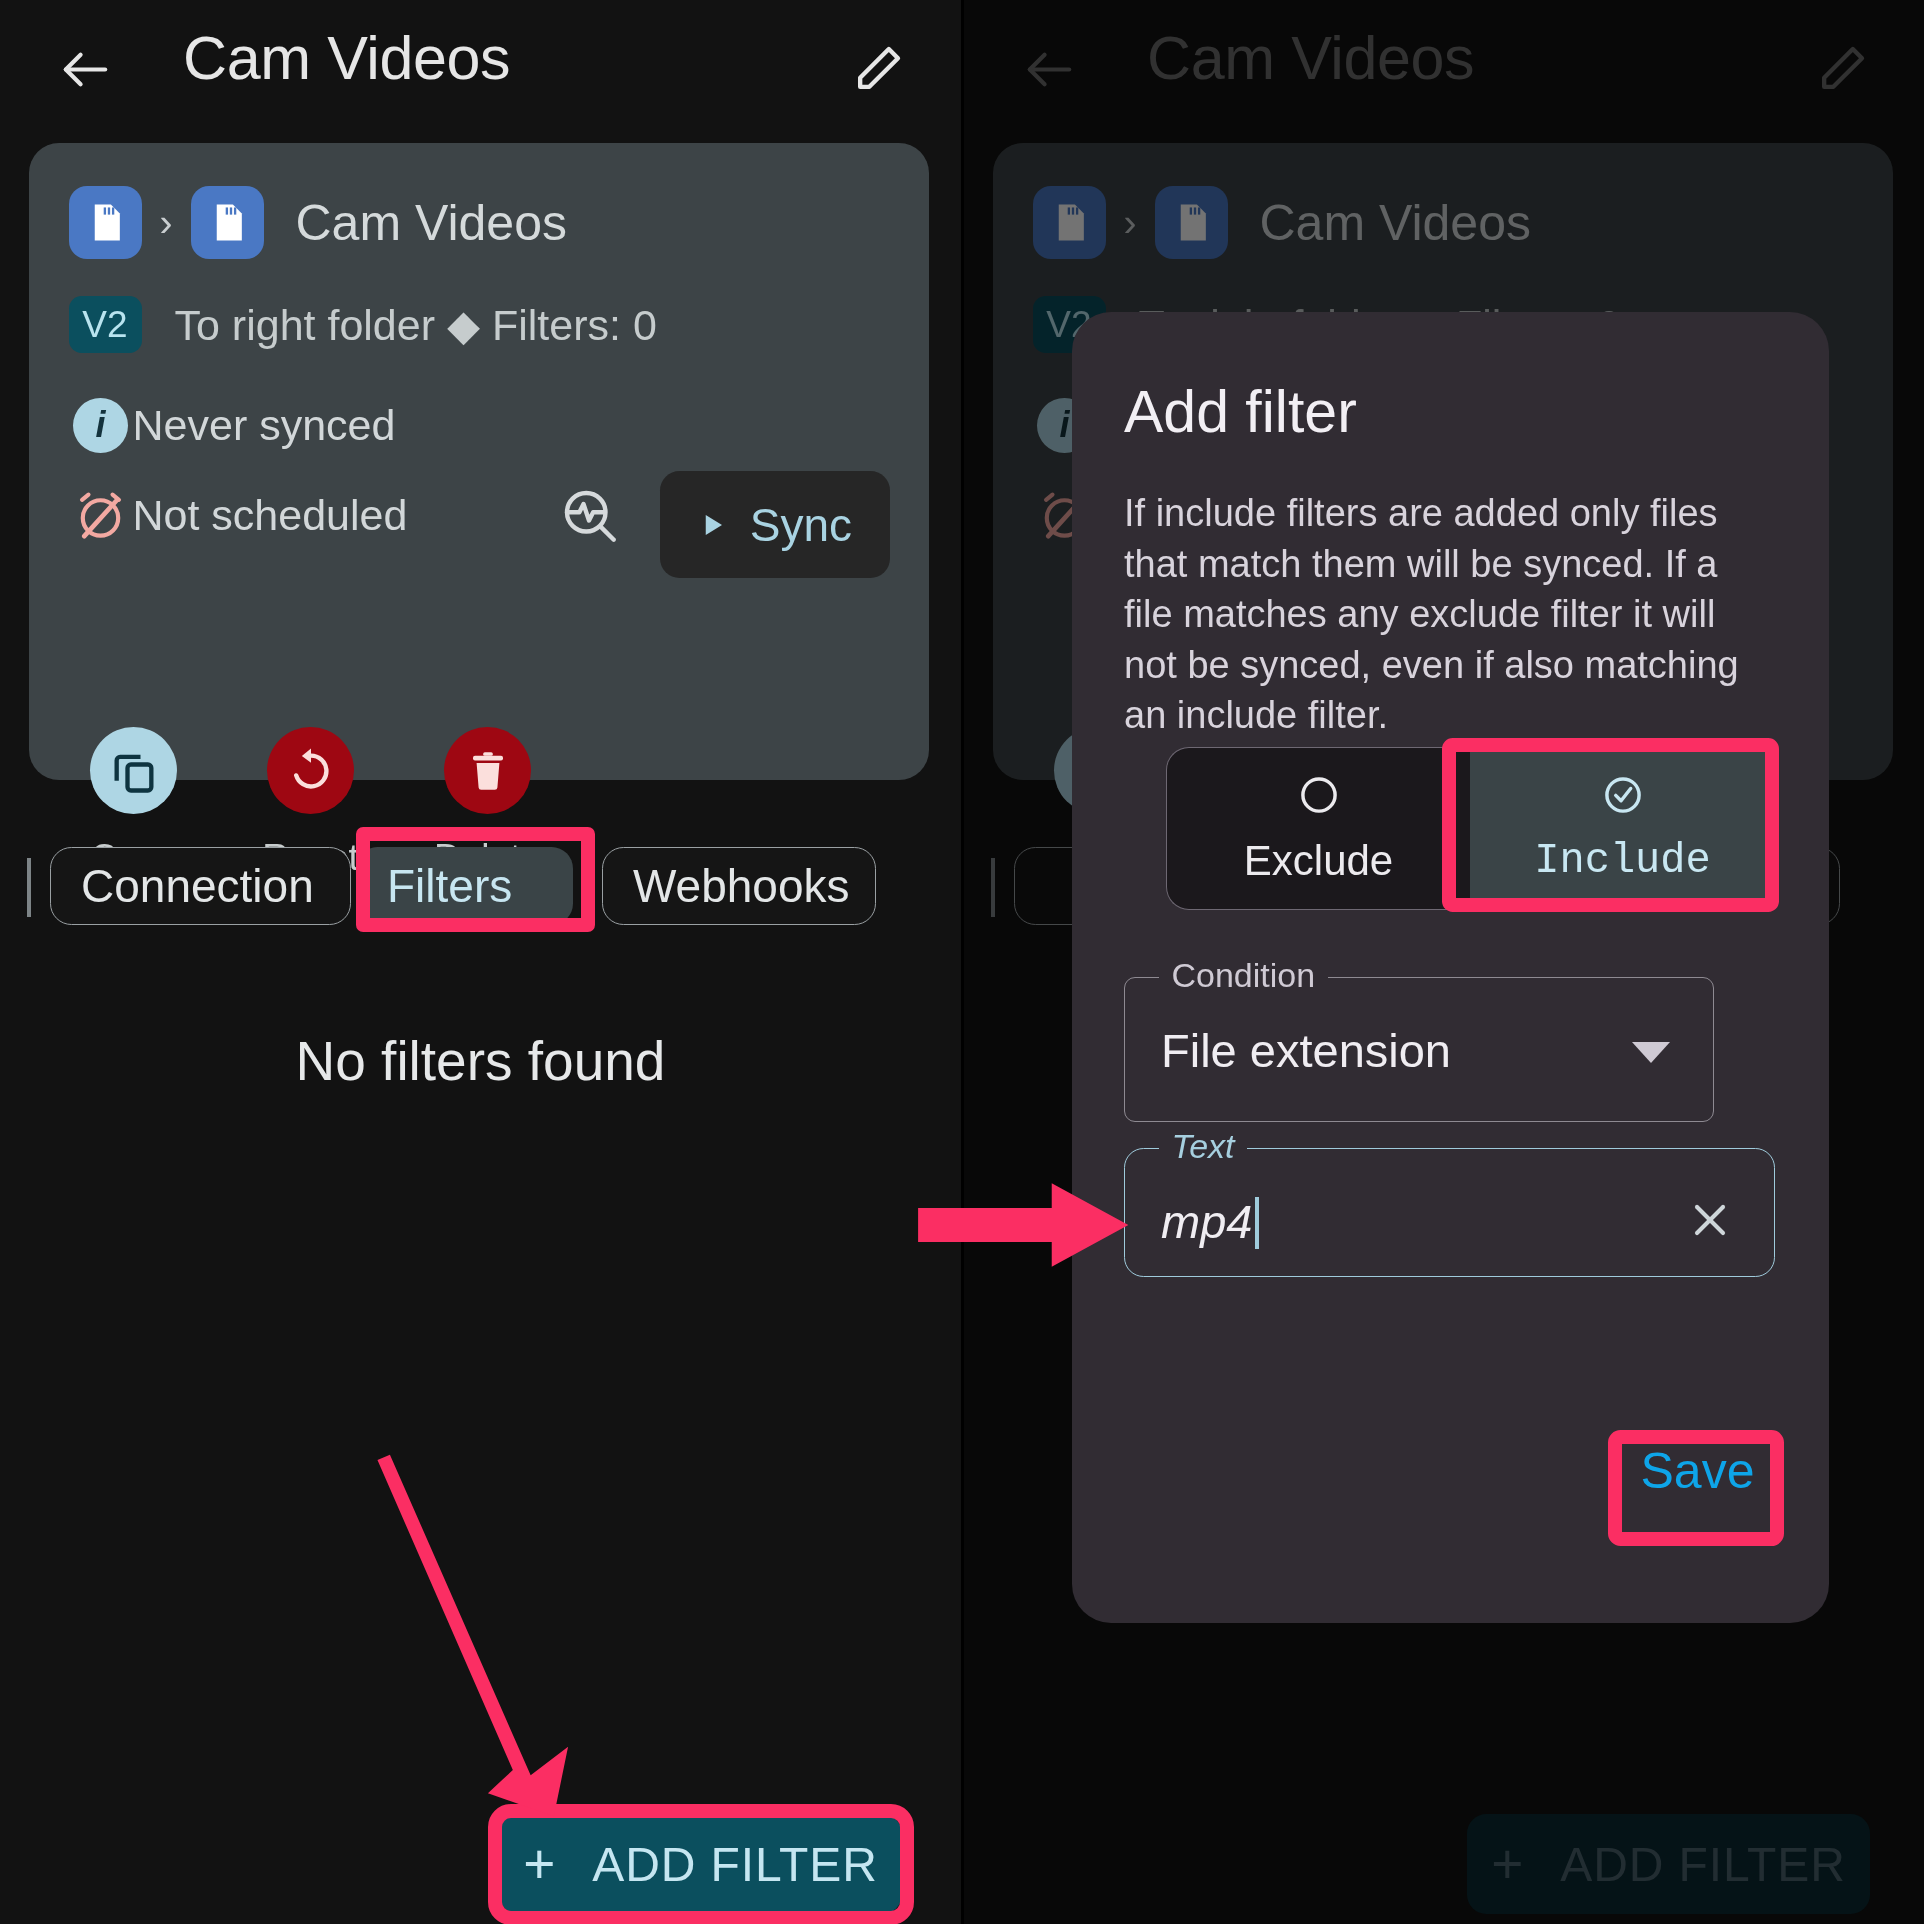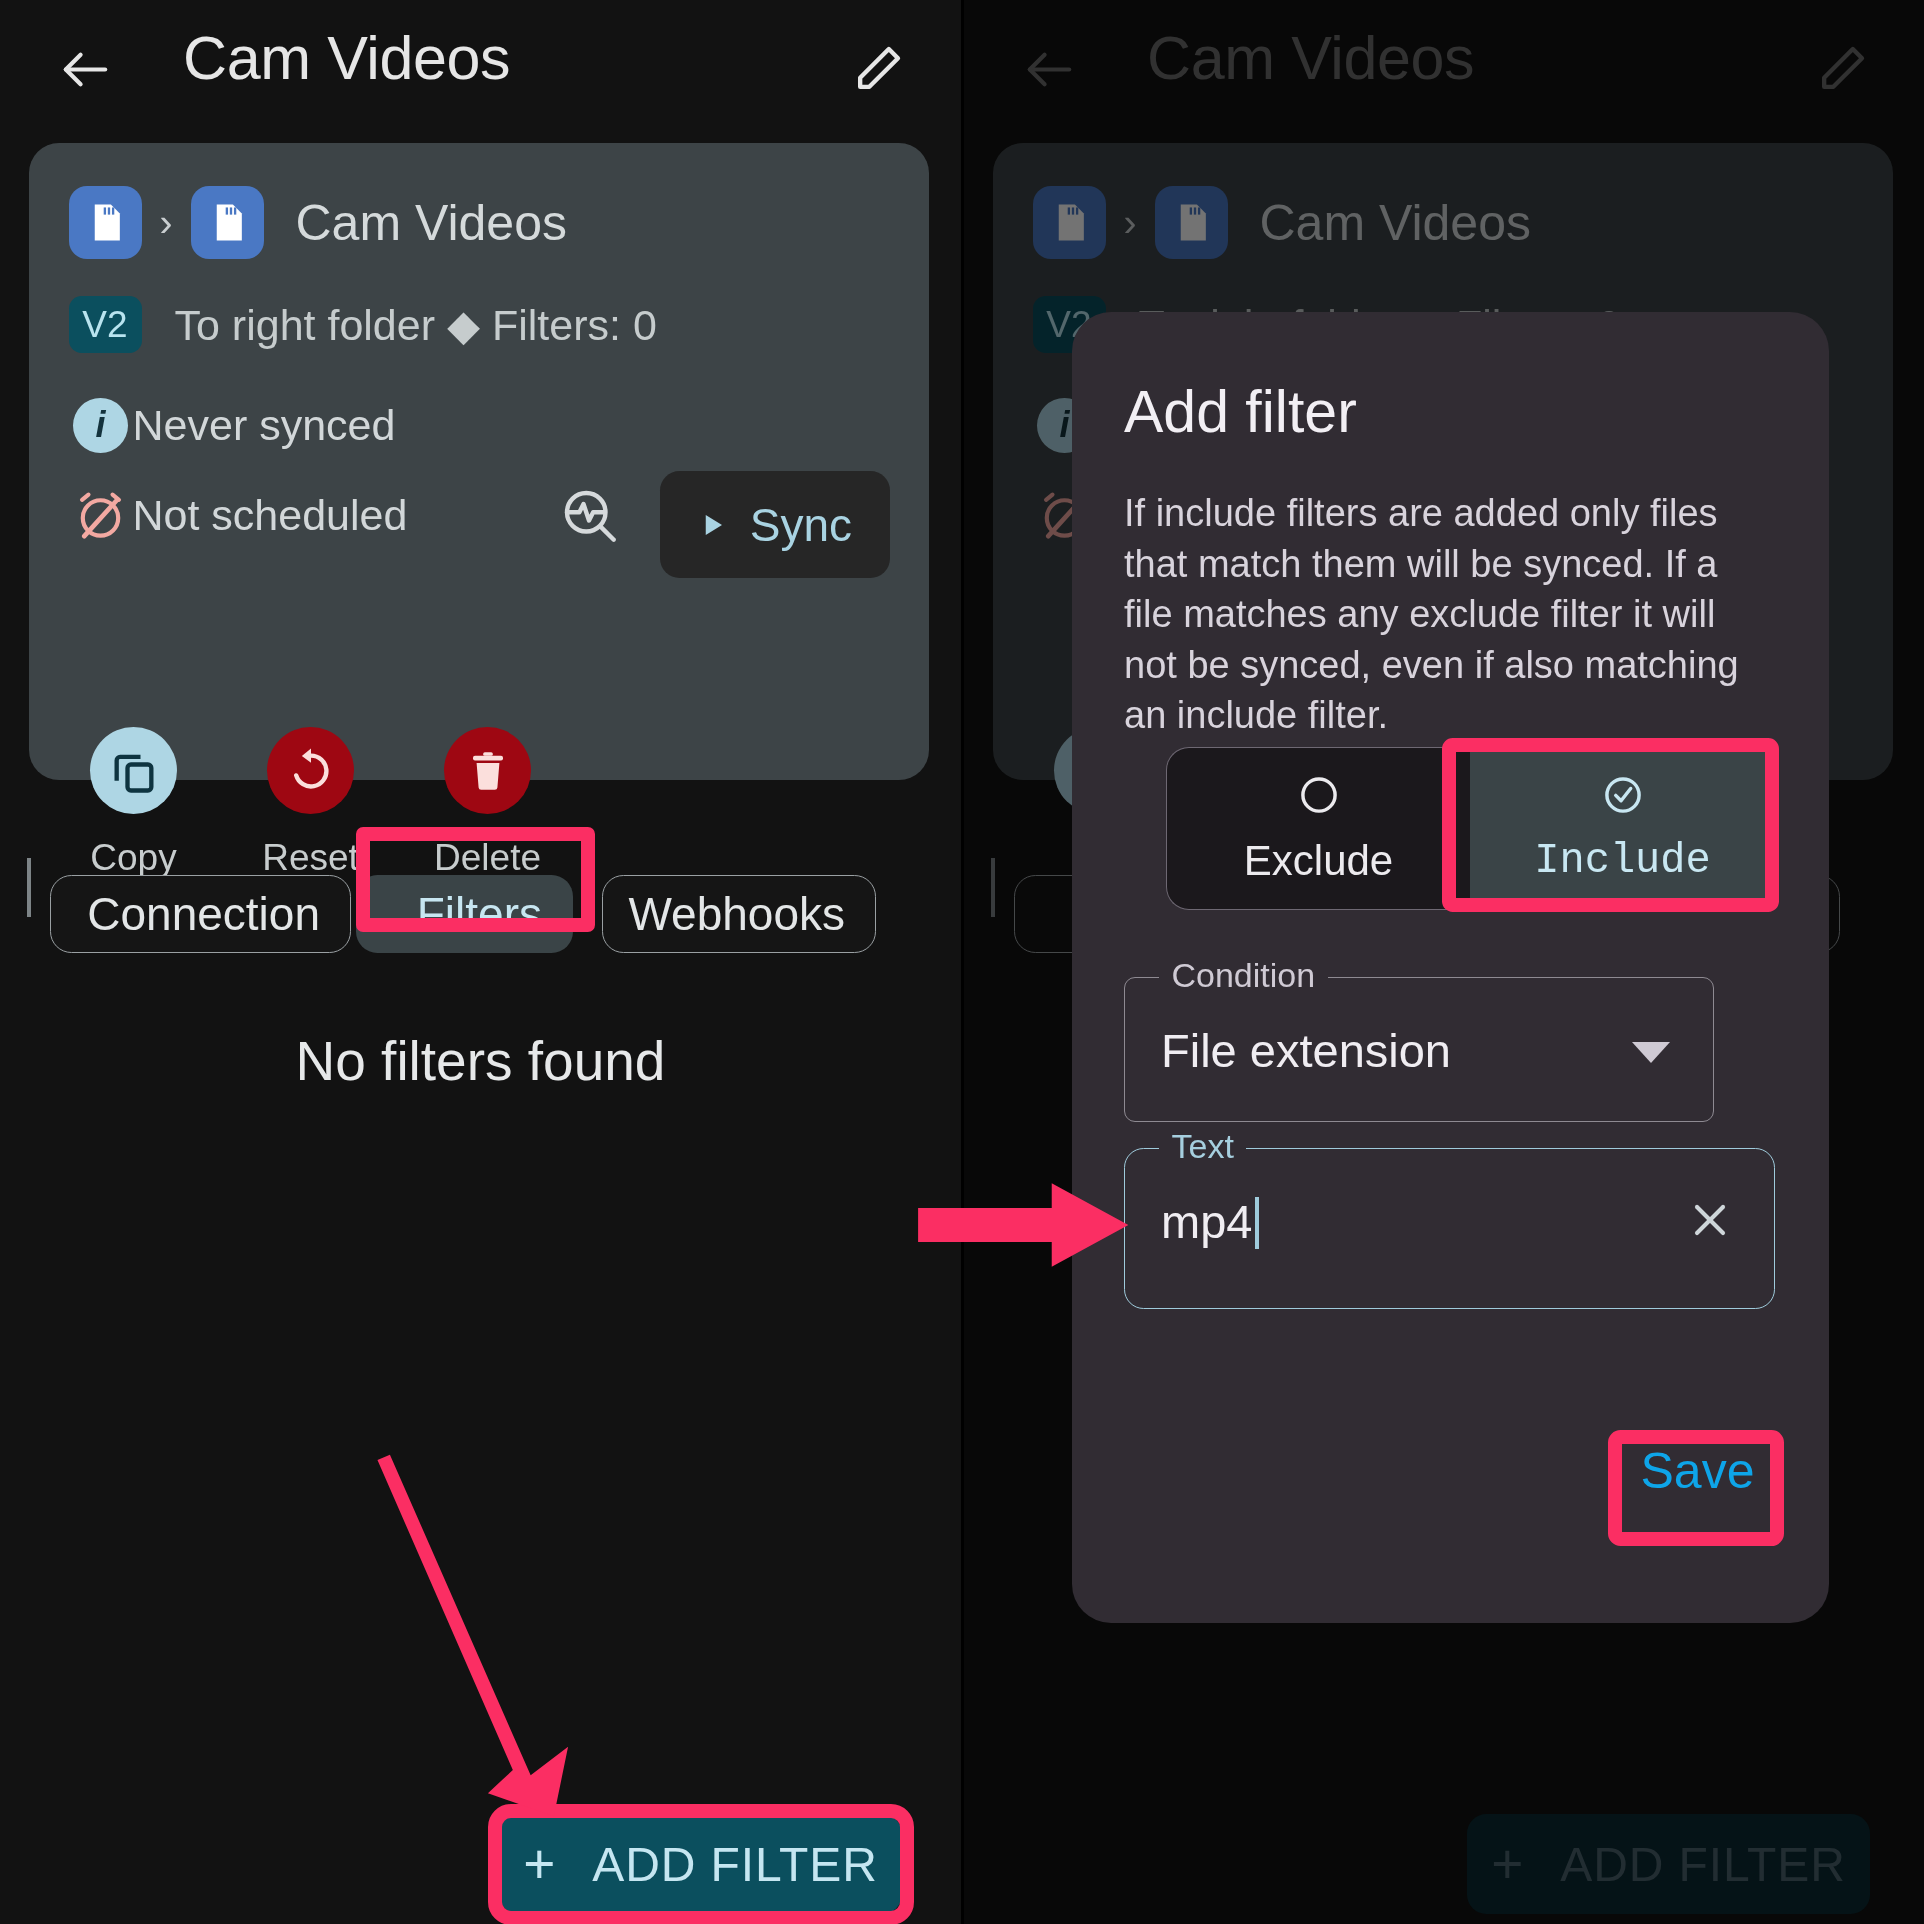--- a/index.html
+++ b/index.html
@@ -95,23 +95,22 @@
   .action .lab { margin-top: 23px; font-size: 37px; color: #c7cccd; white-space: nowrap; }
   .circ.copy { background: #aed6e4; }
   .circ.red  { background: #9e0712; }
 
   
   .tabbar { position: absolute; left: 0; top: 838px; width: 100%; height: 107px; }
   .tab-tick { position: absolute; left: 27px; top: 19.6px; width: 3.6px; height: 59px; background: #7d8487; }
   .tab {
     position: absolute; top: 9px; height: 78px; border-radius: 21.4px;
     border: 1.8px solid #9aa0a3; background: #151515;
-    display: flex; align-items: center; justify-content: flex-end;
+    display: flex; align-items: center; justify-content: flex-start;
     padding: 0 30px;
-    margin-top: 28px;
   }
   .tab .lab { font-size: 46px; color: #e3e6e7; white-space: nowrap; }
   #tab-connection { left: 50px; width: 301px; }
   #tab-filters {
     left: 356px; width: 217px; background: #3a4447; border-color: transparent;
   }
   #tab-filters .lab { color: #c7e6f1; }
   #tab-webhooks { left: 602px; width: 274px; }
 
   .empty-msg {
@@ -165,21 +164,21 @@
   .seg:last-child  { border-radius: 0 23px 23px 0; font-family: Liberation Mono, monospace; }
   .seg .lab { font-size: 42px; color: #eceaee; }
   #seg-include { background: #3a4447; border-color: #3a4447; }
   #seg-include .lab { color: #c8e7f2; }
 
   .field {
     position: absolute; left: 52px; border-radius: 19.6px;
     border: 1.8px solid #8e8a92;
   }
   #field-condition { top: 665px; width: 590px; height: 145px; border-radius: 11px; }
-  #field-text { top: 836px; width: 651px; height: 161px; border-color: #9fcbdc; }
+  #field-text { top: 836px; width: 651px; height: 129px; border-color: #9fcbdc; font-style: italic; }
   .field-legend {
     position: absolute; left: 34px; top: -22px; padding: 0 12.5px;
     background: #312c33; font-size: 34px; color: #cfcad4;
   }
   #field-text .field-legend { color: #a6cfdf; }
   .field-value {
     position: absolute; left: 36px; top: 45px;
     font-size: 47px; color: #f0edf2;
   }
   .caret {

